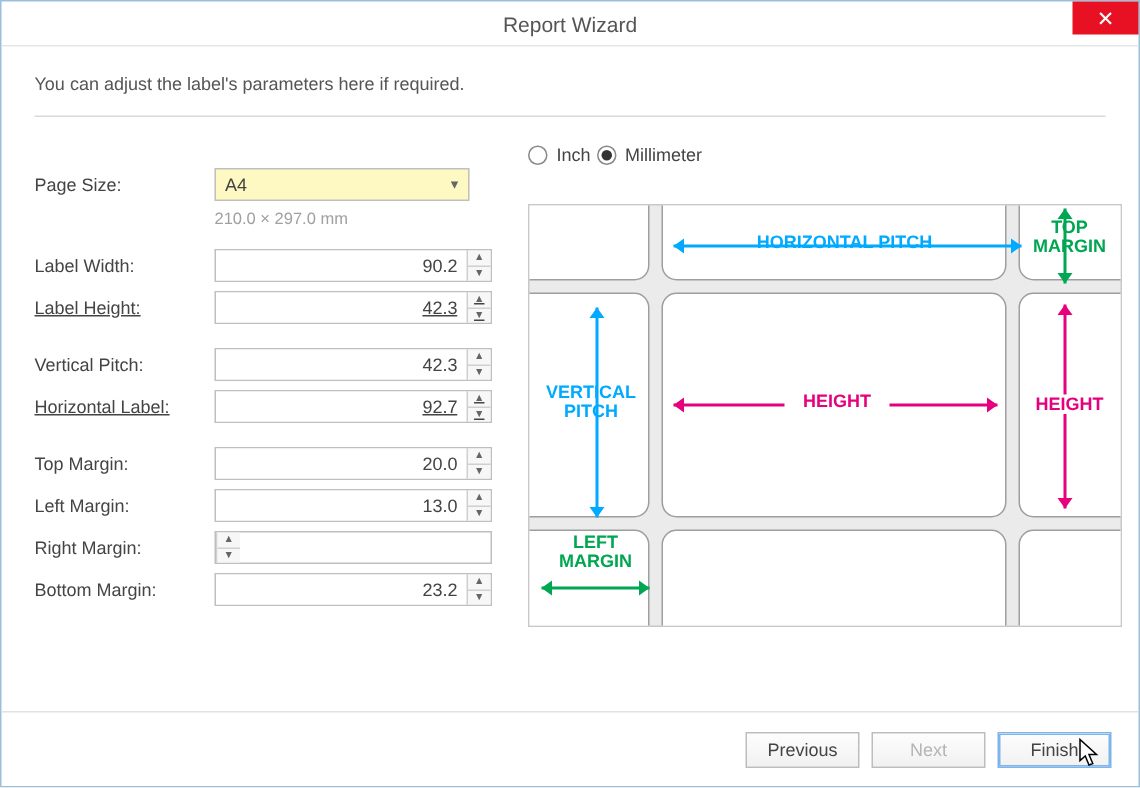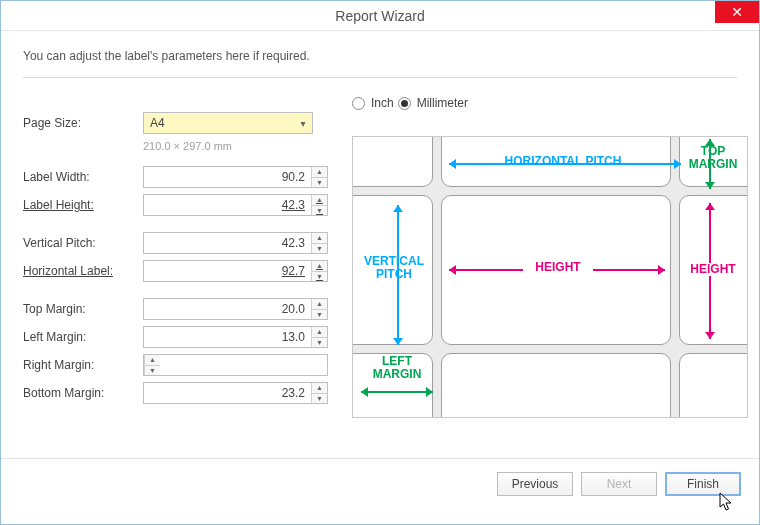--- a/index.html
+++ b/index.html
@@ -229,21 +229,21 @@
   .arrow-v.teal-line::before { top: 0; border-bottom: 7px solid #00aaff; }
   .arrow-v.teal-line::after  { bottom: 0; border-top: 7px solid #00aaff; }
   .arrow-v.pink-line { background: #e6007e; }
   .arrow-v.pink-line::before { top: 0; border-bottom: 7px solid #e6007e; }
   .arrow-v.pink-line::after  { bottom: 0; border-top: 7px solid #e6007e; }
   .arrow-v.green-line { background: #00a651; }
   .arrow-v.green-line::before { top: 0; border-bottom: 7px solid #00a651; }
   .arrow-v.green-line::after  { bottom: 0; border-top: 7px solid #00a651; }
   .footer {
     position: absolute;
-    bottom: 16px;
+    bottom: 0;
     left: 0;
     right: 0;
     height: 50px;
     border-top: 1px solid #e2e2e2;
     display: flex;
     align-items: center;
     justify-content: flex-end;
     padding: 0 18px;
     gap: 8px;
   }

